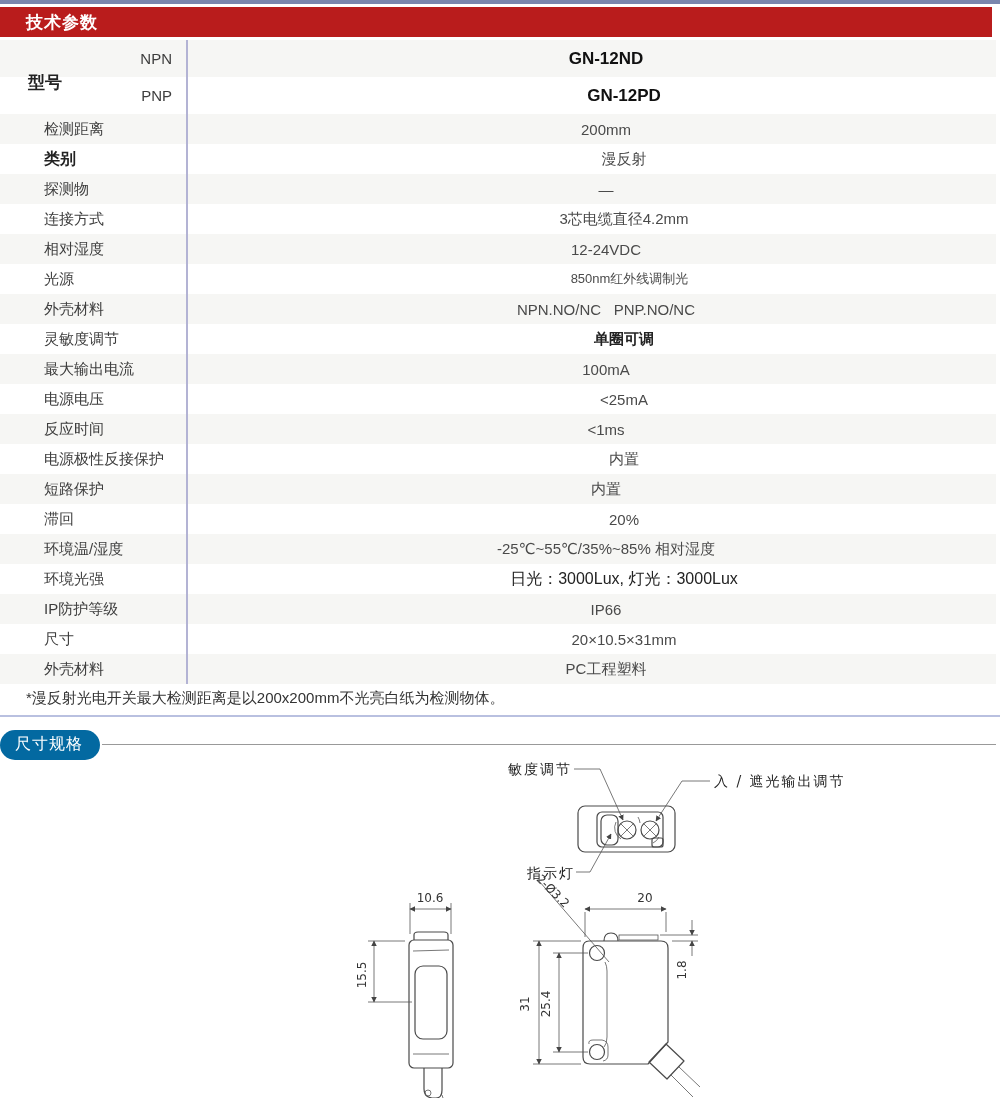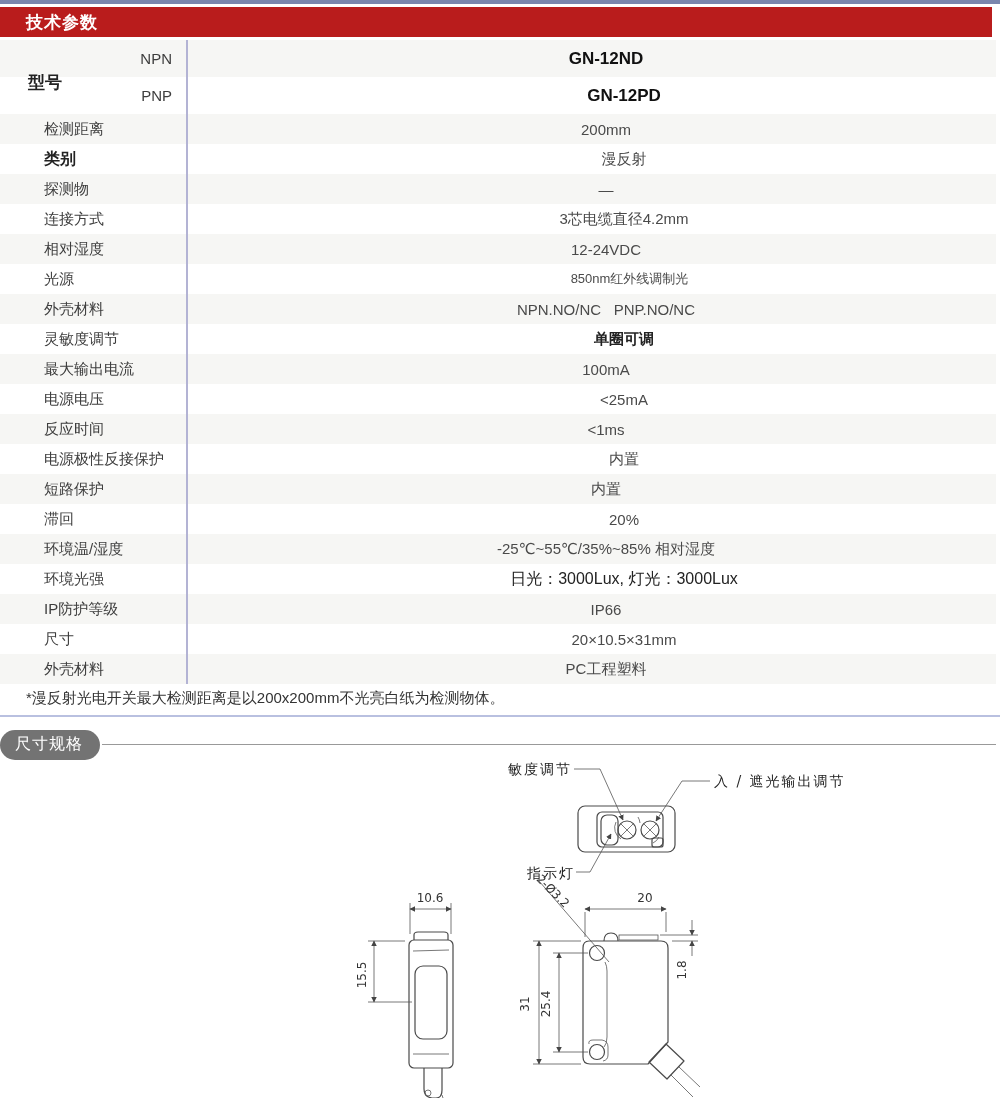--- a/index.html
+++ b/index.html
@@ -26,21 +26,21 @@
   .val.val-large{font-size:16px;color:#222;}
   .model-block{position:relative;}
   .model-label{position:absolute;left:28px;top:5px;height:74px;display:flex;align-items:center;font-weight:bold;font-size:17px;color:#222;z-index:2;}
   .model-type{justify-content:flex-end;padding-left:0;padding-right:14px;}
 
   .footnote{margin-top:3px;height:22px;line-height:22px;padding-left:26px;font-size:15px;color:#333;}
   .section-divider{margin-top:6px;height:0;border-top:2px solid #b9c0e0;width:100%;}
 
   
   .dim-header{margin-top:13px;display:flex;align-items:center;height:29px;}
-  .pill{background:#737373;color:#fff;font-size:16px;letter-spacing:1px;padding:4px 17px 5px 15px;border-radius:15px;}
+  .pill{background:#0369a1;color:#fff;font-size:16px;letter-spacing:1px;padding:4px 17px 5px 15px;border-radius:15px;}
   .pill-line{flex:1;height:0;border-top:1px solid #999;margin-left:2px;margin-right:4px;}
 
   
   .drawing{display:block;}
   .outline{fill:none;stroke:#4a4a4a;stroke-width:1.2;stroke-linejoin:round;}
   .thin{fill:none;stroke:#555;stroke-width:0.8;}
   .dimtxt{font-family:"DejaVu Sans","Liberation Sans",sans-serif;font-size:12px;fill:#333;}
   .callout{font-family:"DejaVu Serif","Liberation Serif",serif;font-size:14px;fill:#222;letter-spacing:2px;}
 </style>
 </head>

